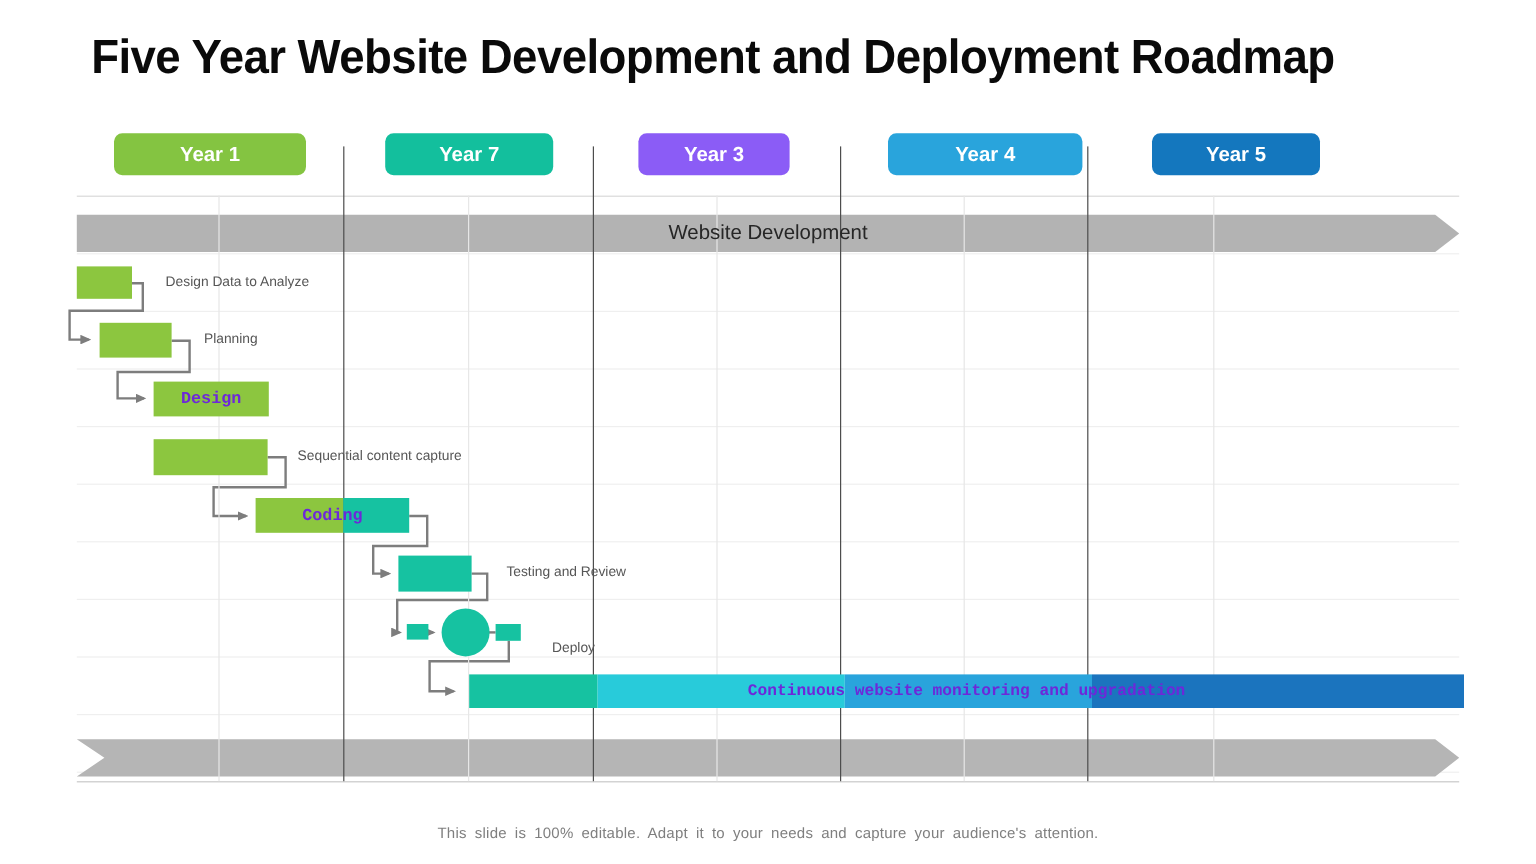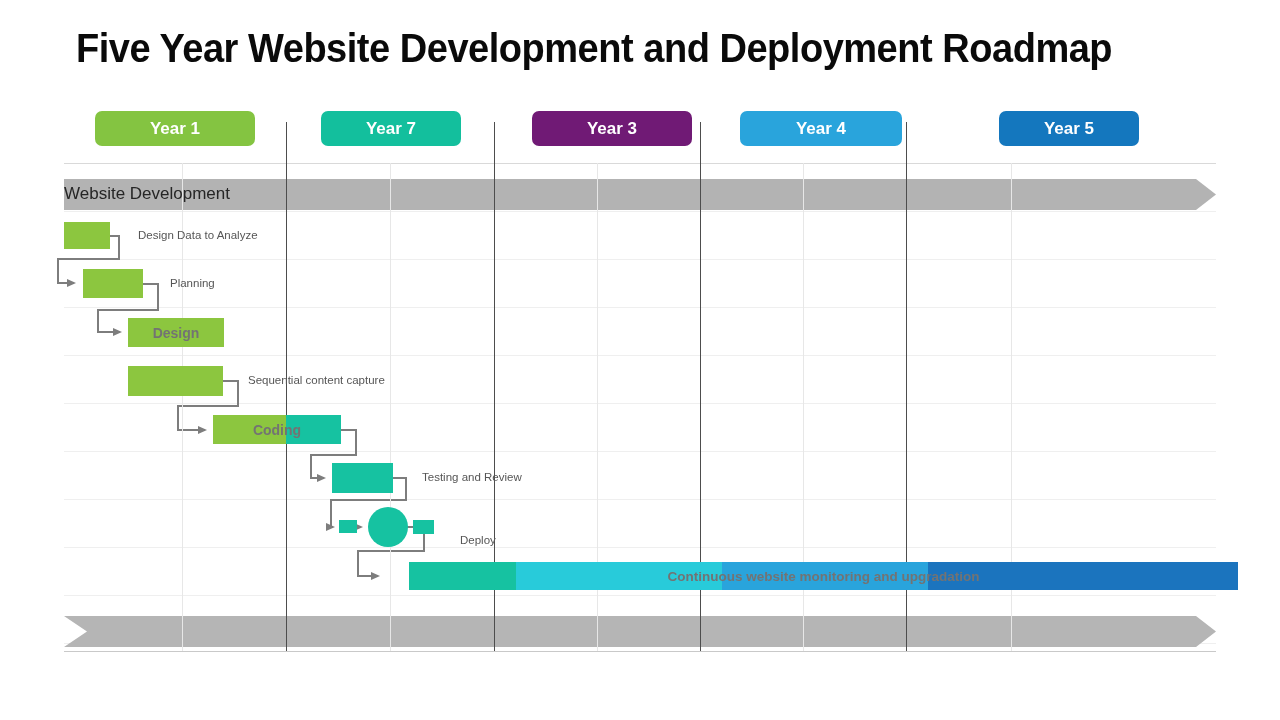--- a/index.html
+++ b/index.html
@@ -5,45 +5,45 @@
   html,body{margin:0;padding:0;background:#fff;}
   .slide{position:relative;width:1280px;height:720px;background:#ffffff;overflow:hidden;
          font-family:"Liberation Sans",sans-serif;}
   .title{position:absolute;left:76px;top:26px;font-size:40px;font-weight:700;color:#0a0a0a;
          letter-spacing:-0.5px;white-space:nowrap;transform:scaleX(0.95);transform-origin:left center;}
   .year-btn{position:absolute;top:111px;height:35px;border-radius:7px;color:#fff;
             font-size:17px;font-weight:700;display:flex;align-items:center;justify-content:center;z-index:5;}
   .vline{position:absolute;width:1px;z-index:3;}
   .hline{position:absolute;height:1px;z-index:1;}
   #shapes{position:absolute;left:0;top:0;z-index:2;}
-  .banner-label{position:absolute;left:64px;width:1152px;top:184px;text-align:left;
+  .banner-label{position:absolute;left:64px;width:1152px;top:184px;text-align:center;
                 font-size:17px;color:#262626;z-index:4;}
   .bar{position:absolute;display:flex;z-index:4;}
   .seg{height:100%;}
   .inside-label{position:absolute;left:0;top:0;width:100%;height:100%;display:flex;
-                align-items:center;justify-content:center;color:#737373;font-weight:700;font-size:13.5px;}
+                align-items:center;justify-content:center;color:#6d28d9;font-weight:700;font-size:13.5px;font-family:Liberation Mono, monospace;}
   .task-label{position:absolute;font-size:11.5px;color:#565656;white-space:nowrap;z-index:5;}
   .ms{position:absolute;z-index:4;}
   .ms-circle{border-radius:50%;}
   .footer{position:absolute;left:0;top:687px;width:1280px;text-align:center;font-size:12.5px;
           color:#7f7f7f;word-spacing:3px;letter-spacing:0.2px;z-index:5;}
 </style>
 </head>
 <body>
 
 <div class="slide">
 
   <div class="title">Five Year Website Development and Deployment Roadmap</div>
 
   <div id="years">
       <div class="year-btn" style="left: 95px; width: 160px; background: rgb(132, 196, 65);">Year 1</div>
       <div class="year-btn" style="left: 321px; width: 140px; background: rgb(19, 191, 157);">Year 7</div>
-      <div class="year-btn" style="left: 532px; width: 160px; background: #701a75;">Year 3</div>
+      <div class="year-btn" style="left: 532px; width: 126px; background: #8b5cf6;">Year 3</div>
       <div class="year-btn" style="left: 740px; width: 162px; background: rgb(41, 164, 220);">Year 4</div>
-      <div class="year-btn" style="left: 999px; width: 140px; background: rgb(20, 119, 190);">Year 5</div>
+      <div class="year-btn" style="left: 960px; width: 140px; background: rgb(20, 119, 190);">Year 5</div>
     </div>
 
   <div id="grid">
       <div class="hline" style="left: 64px; top: 163px; background: rgb(217, 217, 217); width: 1152px;"></div>
       <div class="hline" style="left: 64px; top: 211px; background: rgb(239, 239, 239); width: 1152px;"></div>
       <div class="hline" style="left: 64px; top: 259px; background: rgb(239, 239, 239); width: 1152px;"></div>
       <div class="hline" style="left: 64px; top: 307px; background: rgb(239, 239, 239); width: 1152px;"></div>
       <div class="hline" style="left: 64px; top: 355px; background: rgb(239, 239, 239); width: 1152px;"></div>
       <div class="hline" style="left: 64px; top: 403px; background: rgb(239, 239, 239); width: 1152px;"></div>
       <div class="hline" style="left: 64px; top: 451px; background: rgb(239, 239, 239); width: 1152px;"></div>
@@ -104,28 +104,29 @@
       </div>
       <div class="bar" style="left: 213px; top: 415px; height: 29px; width: 128px;">
         <div class="seg" style="width: 73px; background: rgb(140, 198, 63);"></div>
         <div class="seg" style="width: 55px; background: rgb(22, 194, 161);"></div>
         <div class="inside-label" style="font-size: 14px;">Coding</div>
       </div>
       <div class="task-label" style="left: 422px; top: 471px;">Testing and Review</div>
       <div class="bar" style="left: 332px; top: 463px; height: 30px; width: 61px;">
         <div class="seg" style="width: 61px; background: rgb(22, 194, 161);"></div>
       </div>
-      <div class="bar" style="left: 409px; top: 562px; height: 28px; width: 829px;">
+      <div class="bar" style="left: 391px; top: 562px; height: 28px; width: 829px;">
         <div class="seg" style="width: 107px; background: rgb(22, 194, 161);"></div>
         <div class="seg" style="width: 206px; background: rgb(40, 203, 218);"></div>
         <div class="seg" style="width: 206px; background: rgb(41, 164, 220);"></div>
         <div class="seg" style="width: 310px; background: rgb(27, 116, 190);"></div>
         <div class="inside-label">Continuous website monitoring and upgradation</div>
       </div>
     </div>
 
   <div class="ms" style="left: 339px; top: 520px; width: 18px; height: 13px; background-color: rgb(22, 194, 161);"></div>
   <div class="ms ms-circle" style="left: 368px; top: 507px; width: 40px; height: 40px; background-color: rgb(22, 194, 161);"></div>
   <div class="ms" style="left: 413px; top: 520px; width: 21px; height: 14px; background-color: rgb(22, 194, 161);"></div>
   <div class="task-label" style="left:460px;top:520px;margin-top:14px;">Deploy</div>
 
+  <div class="footer">This slide is 100% editable. Adapt it to your needs and capture your audience's attention.</div>
 
 </div>
 
 </body></html>

